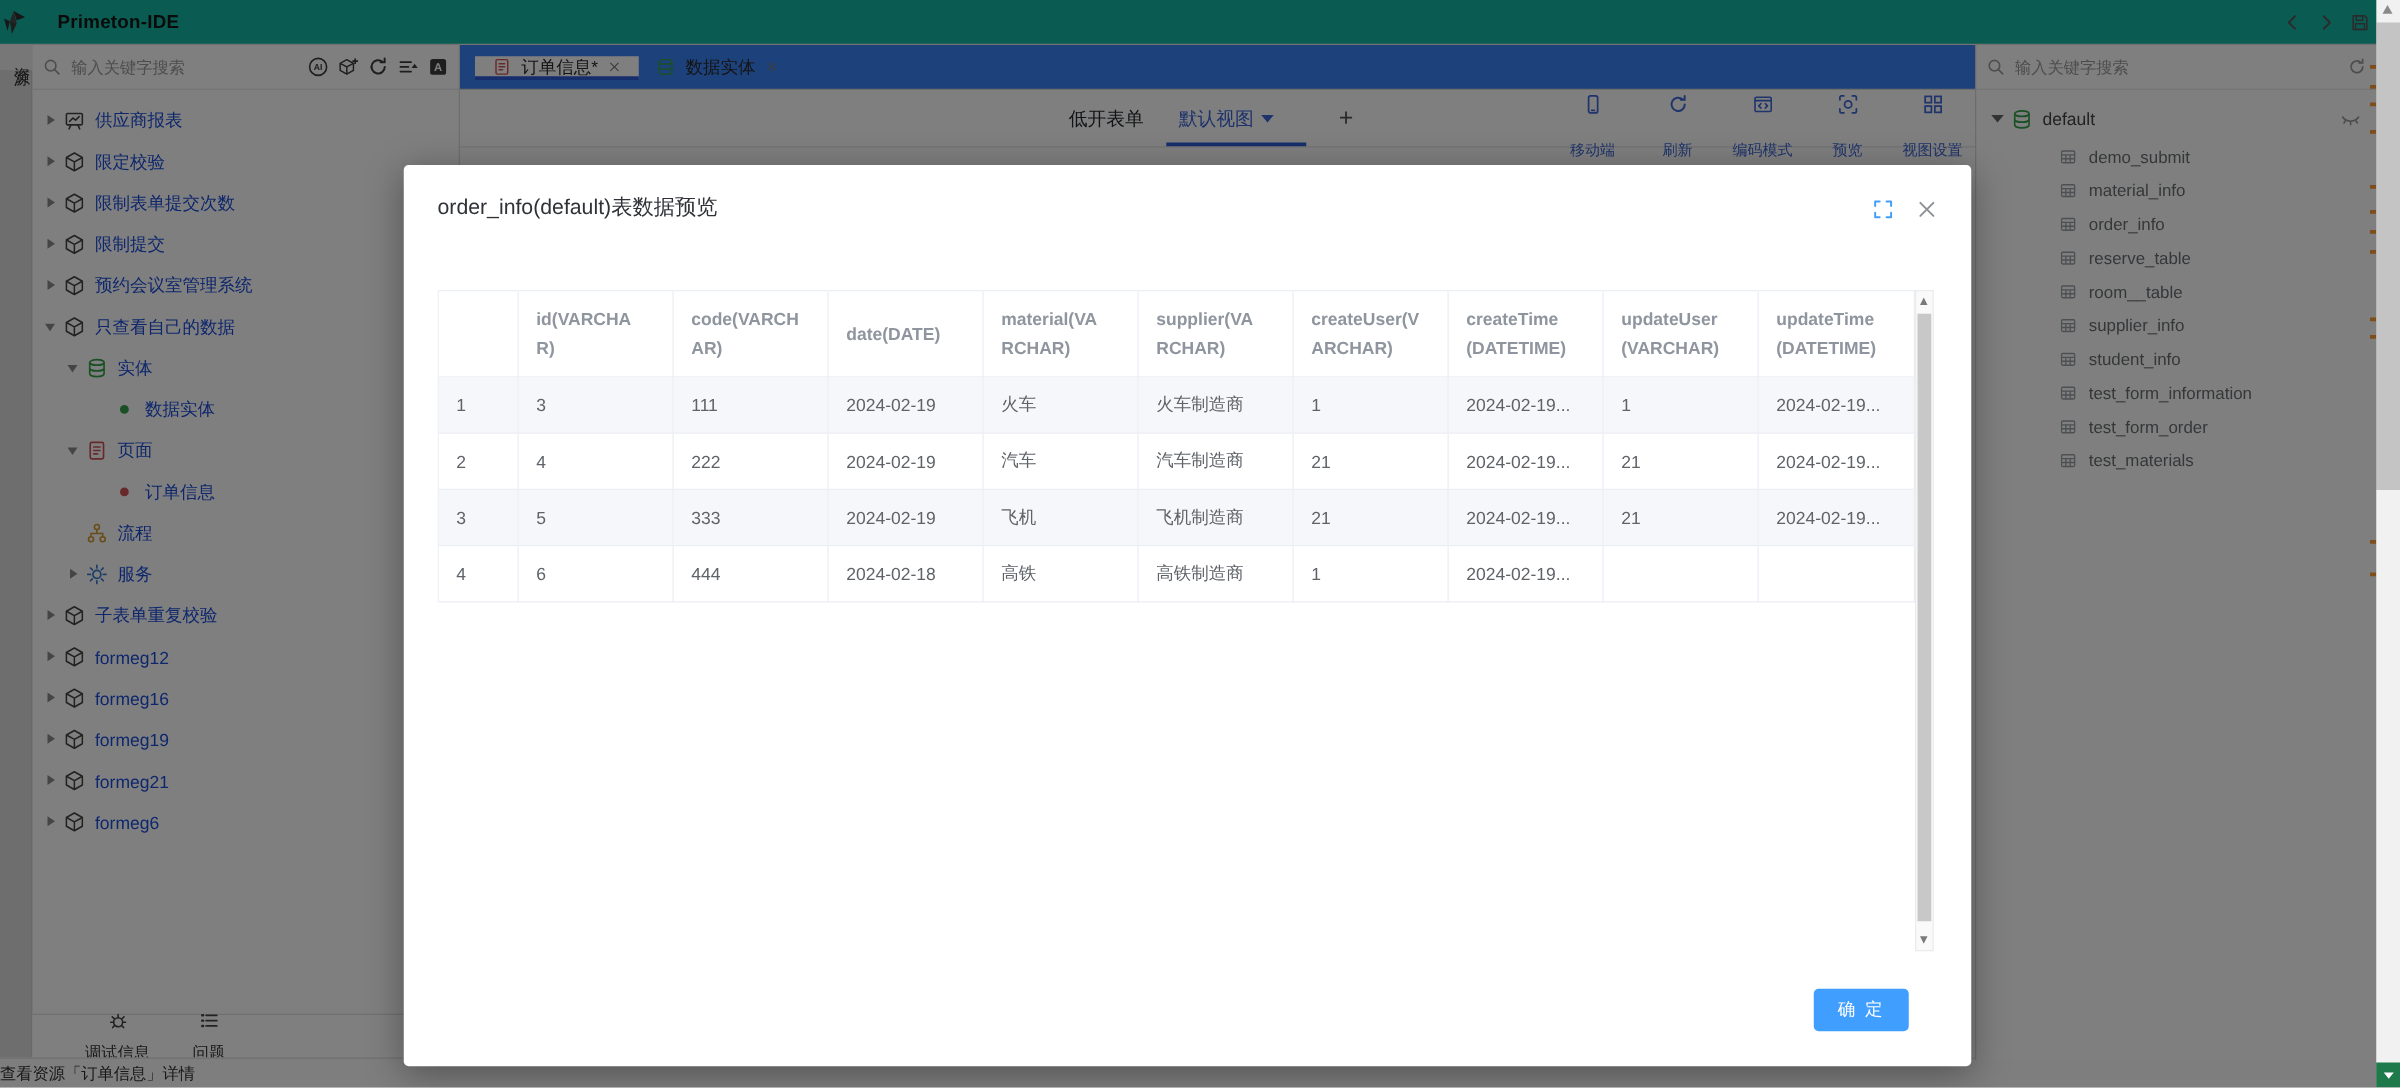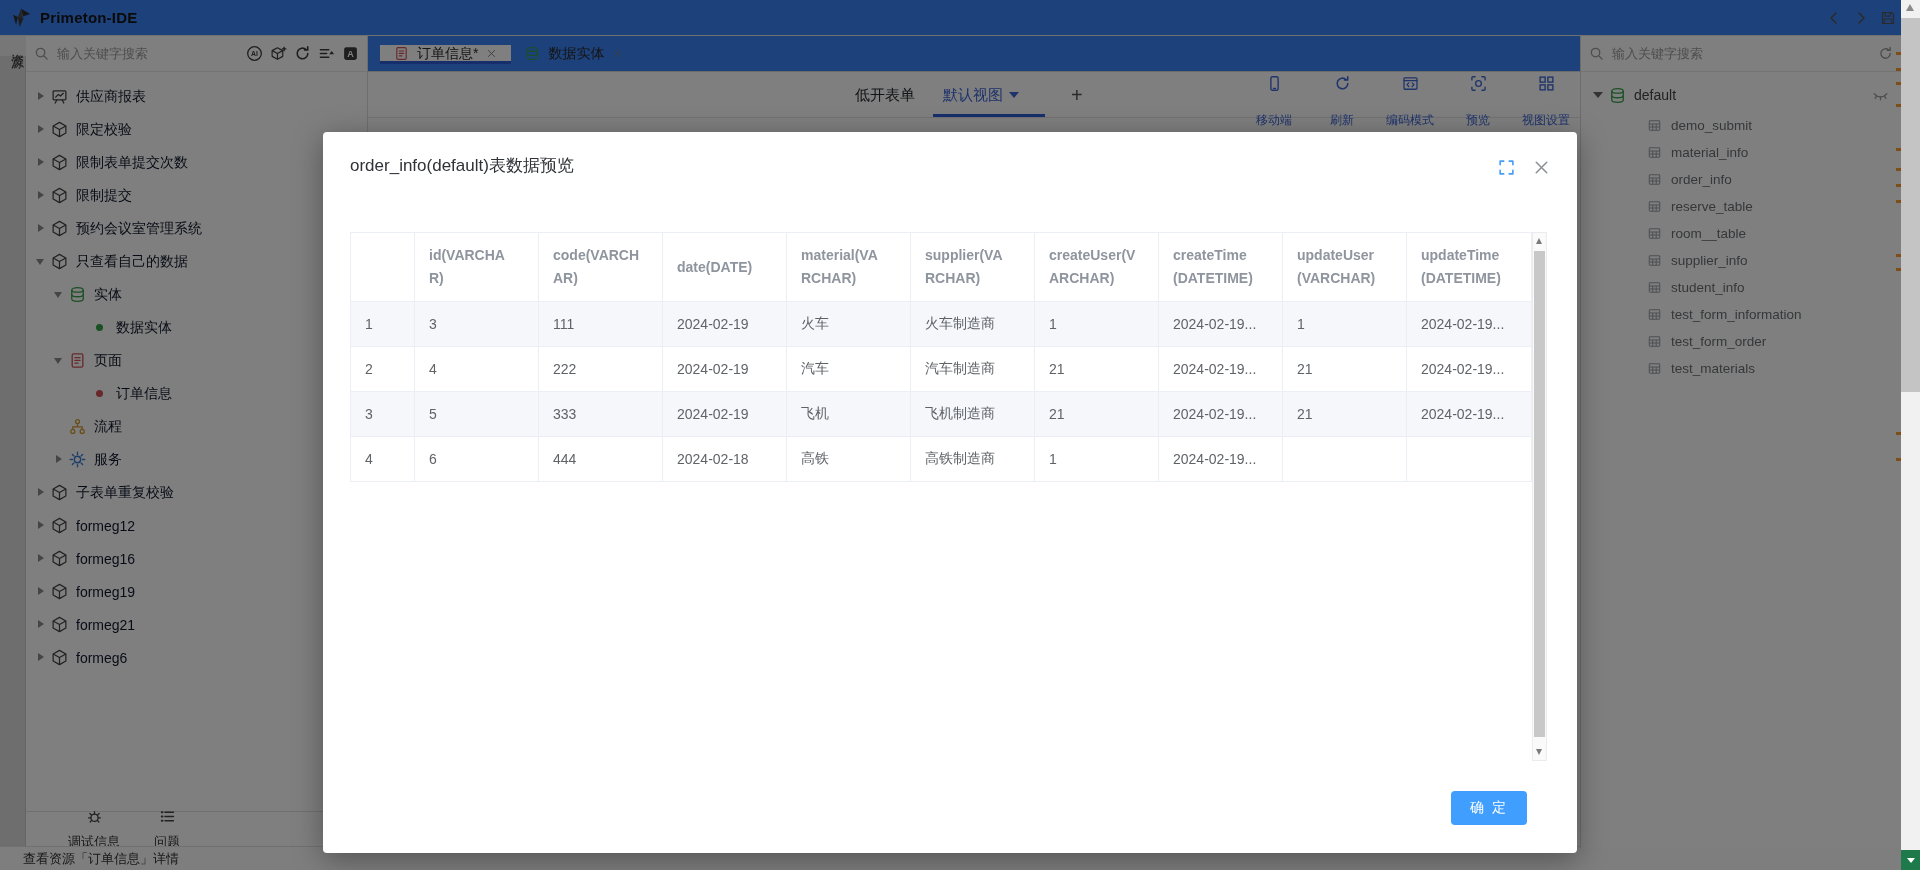--- a/index.html
+++ b/index.html
@@ -2,22 +2,22 @@
 <html><head>
 <meta charset="utf-8">
 <style>
   html,body{margin:0;padding:0;background:#888;}
   *{box-sizing:border-box;}
   #stage{position:relative;width:1920px;height:870px;background:#fff;overflow:hidden;
          font-family:"Liberation Sans","DejaVu Sans",sans-serif;color:#333;}
   svg{display:block;width:100%;height:100%;}
 
   
-  .titlebar{position:absolute;left:0;top:0;width:1920px;height:36px;background:#3b82f6;
-            border-bottom:1px solid #e3e3e3;display:flex;align-items:center;padding-left:10px;}
+  .titlebar{position:absolute;left:0;top:0;width:1920px;height:36px;background:#14b8a6;
+            border-bottom:1px solid #e3e3e3;display:flex;align-items:center;gap:16px;}
   .logo{width:22px;height:22px;margin-right:8px;}
   .apptitle{font-size:15px;font-weight:600;color:#151515;letter-spacing:.2px;}
   .tb-nav{position:absolute;right:24px;top:0;height:36px;display:flex;align-items:center;gap:11px;}
   .tb-nav .navic{width:16px;height:16px;color:#555;cursor:pointer;}
 
   
   .vstrip{position:absolute;left:0;top:36px;width:26px;height:810px;background:#dcdcdc;border-right:1px solid #c9c9c9;}
   .vtab{writing-mode:vertical-rl;text-orientation:upright;font-size:13px;color:#333;background:#efefef;
         padding:7px 0;width:26px;text-align:center;letter-spacing:3px;}
 
@@ -33,30 +33,30 @@
   .pt-icon{width:17px;height:17px;color:#3c3c3c;cursor:pointer;}
   .tree{padding-top:8px;}
   .titem{height:33px;display:flex;align-items:center;cursor:pointer;}
   .titem.lvl0{padding-left:8px;} .titem.lvl1{padding-left:26px;} .titem.lvl2{padding-left:48px;}
   .exp{width:14px;height:14px;margin-right:3px;flex:none;position:relative;}
   .exp.closed::before{content:'';position:absolute;left:4px;top:2px;border-left:6px solid #8a8a8a;
                       border-top:4.5px solid transparent;border-bottom:4.5px solid transparent;}
   .exp.open::before{content:'';position:absolute;left:2px;top:4px;border-top:6px solid #8a8a8a;
                       border-left:4.5px solid transparent;border-right:4.5px solid transparent;}
   .ticon{width:17px;height:17px;margin-right:8px;flex:none;}
-  .tlabel{font-size:14px;color:#0f172a;white-space:nowrap;}
+  .tlabel{font-size:14px;color:#1d4ed8;white-space:nowrap;}
   .c-dark{color:#444;} .c-green{color:#35a04a;} .c-red{color:#d05257;} .c-orange{color:#cf9a30;} .c-blue{color:#3a7bd5;}
   .lp-bottom{position:absolute;left:0;right:0;bottom:0;height:35px;border-top:1px solid #e0e0e0;
              display:flex;align-items:center;padding-left:42px;gap:34px;background:#fff;}
   .lpb-item{display:flex;align-items:center;gap:8px;font-size:13px;color:#333;cursor:pointer;flex-direction:column;}
   .lpb-item .ticon{margin-right:0;color:#444;}
 
   
   .statusbar{position:absolute;left:0;top:846px;width:1901px;height:24px;background:#fdfdfd;
-             border-top:1px solid #e0e0e0;display:flex;align-items:center;padding-left:23px;
+             border-top:1px solid #e0e0e0;display:flex;align-items:center;
              font-size:13px;color:#333;}
 
   
   .editor{position:absolute;left:368px;top:36px;width:1212px;height:810px;background:#fff;}
   .tabstrip{position:absolute;left:0;top:0;right:0;height:36px;background:#3b82f6;
             border-bottom:1px solid #d9d9d9;display:flex;align-items:center;padding-left:12px;}
   .etab{display:flex;align-items:center;gap:8px;padding:0 14px;font-size:14px;color:#2a2a2a;
         position:relative;cursor:pointer;}
   .etab.active{background:#fff;}
   .etab.active::after{content:'';position:absolute;left:0;right:0;bottom:-1px;height:3px;background:#2d5ed8;}

